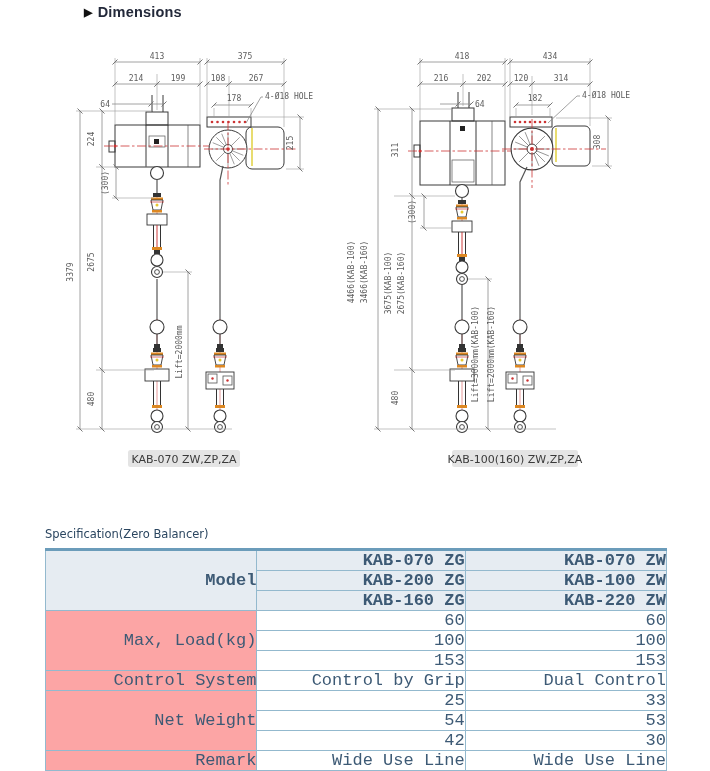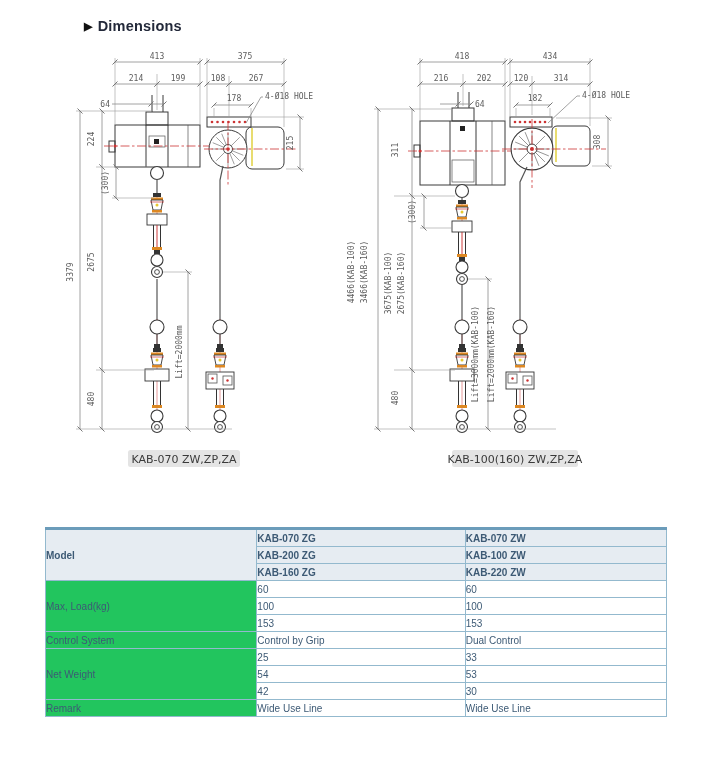--- a/index.html
+++ b/index.html
@@ -1,18 +1,18 @@
 <!DOCTYPE html>
 <html><head>
 <meta charset="utf-8">
 <style>
   html,body{margin:0;padding:0;background:#fff;}
   .page{position:relative;width:710px;height:771px;background:#ffffff;overflow:hidden;
         font-family:"Liberation Sans",sans-serif;}
-  .sec-title{position:absolute;left:36px;top:18px;font-size:14.5px;font-weight:bold;color:#23293a;
+  .sec-title{position:absolute;left:36px;top:4px;font-size:14.5px;font-weight:bold;color:#23293a;
              letter-spacing:.2px;padding-left:48px;}
   .sec-title .arr{font-size:11px;color:#111;margin-right:5px;position:relative;top:-1px;}
   svg.drawing{position:absolute;left:0;top:0;}
 
   
   .obj{stroke:#3a3a3a;fill:none;stroke-width:1;}
   .objthin{stroke:#555;fill:none;stroke-width:.7;}
   .ext{stroke:#9a9a9a;stroke-width:.6;fill:none;}
   .dim{stroke:#8a8a8a;stroke-width:.8;fill:none;
        marker-start:url(#tk);marker-end:url(#tk);}
@@ -22,24 +22,24 @@
   .cable{stroke:#565656;stroke-width:1.2;fill:none;}
   .cap{fill:#e4e4e4;}
   .captxt{font-family:"DejaVu Sans",sans-serif;font-size:11px;fill:#3a3a3a;}
 
   
   .spec{position:absolute;left:45px;top:527px;width:622px;}
   .spec-title{font-family:"DejaVu Sans",sans-serif;font-size:11.5px;color:#2b4660;margin:0 0 7px 0;}
   table.spec-table{border-collapse:collapse;table-layout:fixed;width:622px;
                    border:1.5px solid #7ea9c4;border-top:3px solid #6b9cba;}
   table.spec-table td{border:1.5px solid #93b9ce;height:16px;padding:0 0;
-      font-family:Liberation Sans, sans-serif;font-size:10px;color:#3d5a75;text-align:left;
+      font-family:Liberation Mono, monospace;font-size:17px;color:#3d5a75;text-align:right;
       overflow:hidden;white-space:nowrap;}
   td.hdr{background:#e6ecf2;font-weight:bold;color:#44688c;}
-  td.lbl{text-align:left;padding-left:4px;background:#22c55e;color:#3c4f63;}
+  td.lbl{text-align:left;padding-left:4px;background:#fca5a5;color:#3c4f63;}
   td.model{background:#e6ecf2;font-weight:bold;color:#44688c;text-align:center;padding-left:0;margin-left:16px;}
   .c1{width:210px;} .c2{width:207px;} .c3{width:200px;}
 </style>
 </head>
 <body>
 
 <div class="page">
 
   <div class="sec-title">
     <span class="arr">▶</span><span>Dimensions</span>
@@ -329,20 +329,21 @@
       </g>
 
       <g>
         <rect class="cap" x="452" y="450" width="126" height="17" rx="2.5"></rect>
         <text class="captxt" x="515" y="462.5" text-anchor="middle">KAB-100(160) ZW,ZP,ZA</text>
       </g>
     </g>
   </svg>
 
   <div class="spec">
+    <div class="spec-title">Specification(Zero Balancer)</div>
     <table class="spec-table">
       <colgroup>
           <col class="c1">
           <col class="c2">
           <col class="c3">
         </colgroup>
       <tbody>
         <tr>
           <td class="model" rowspan="3">Model</td>
           <td class="hdr">KAB-070 ZG</td>

